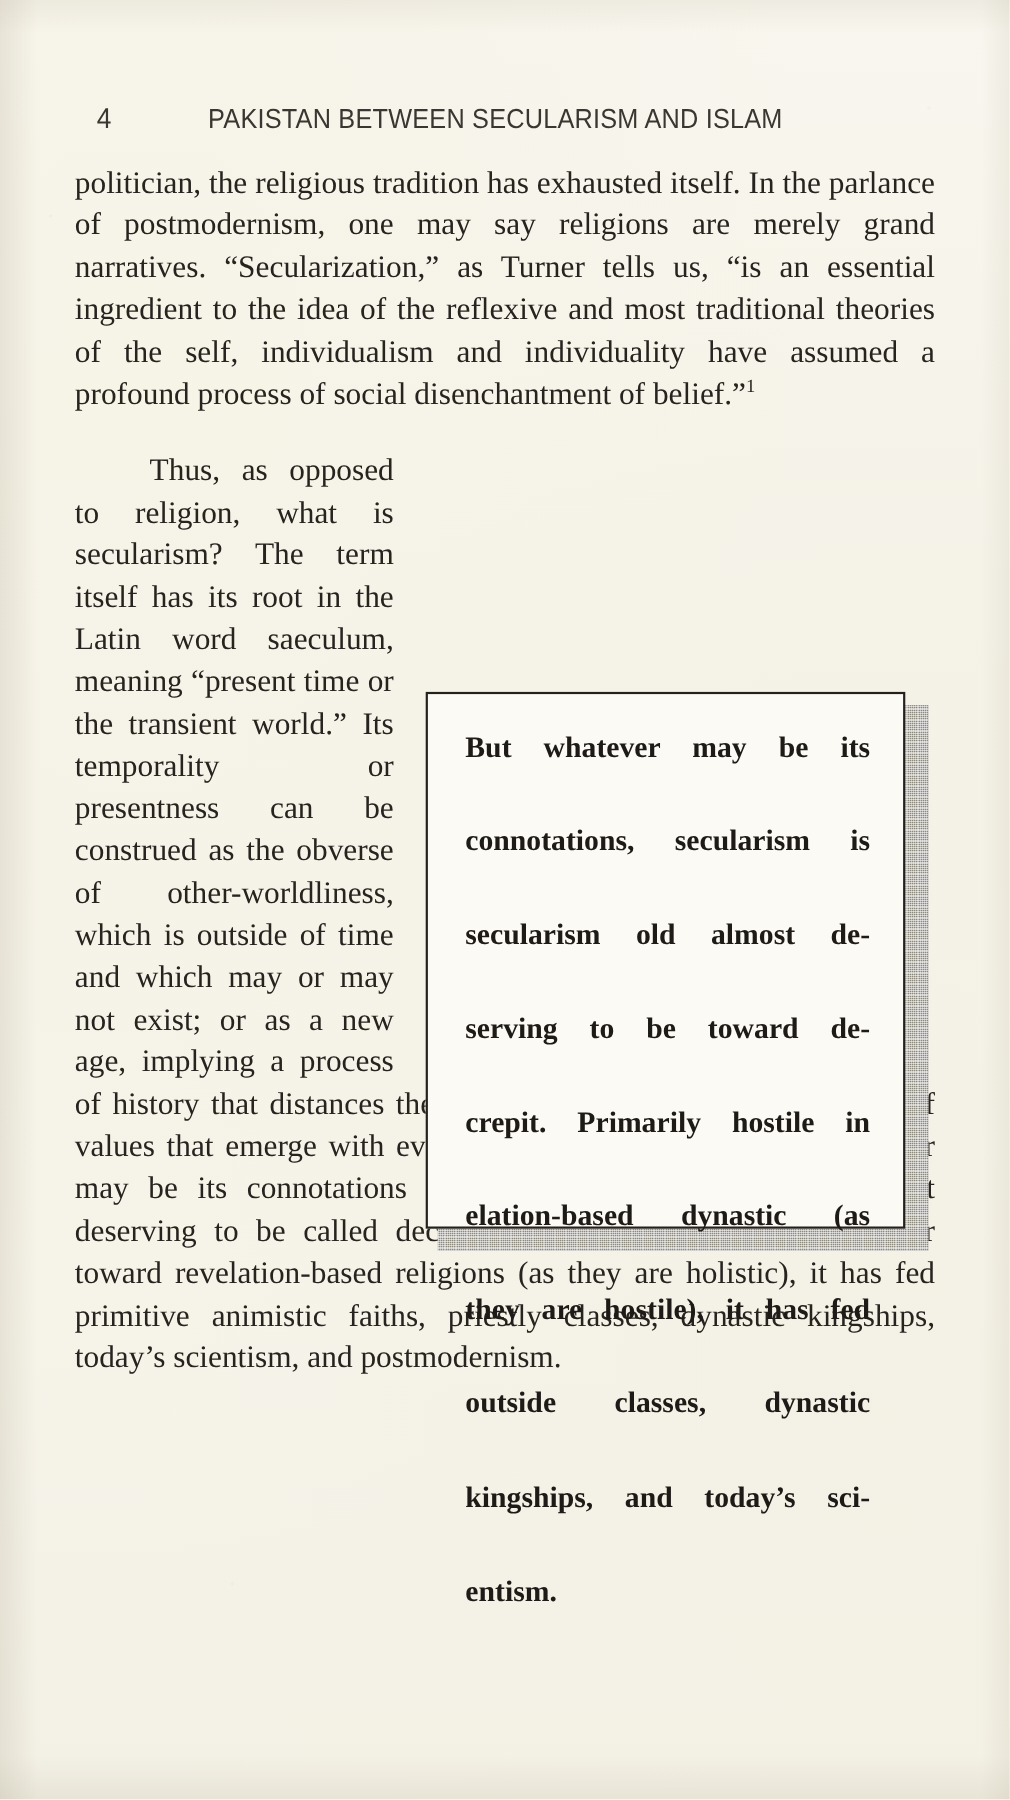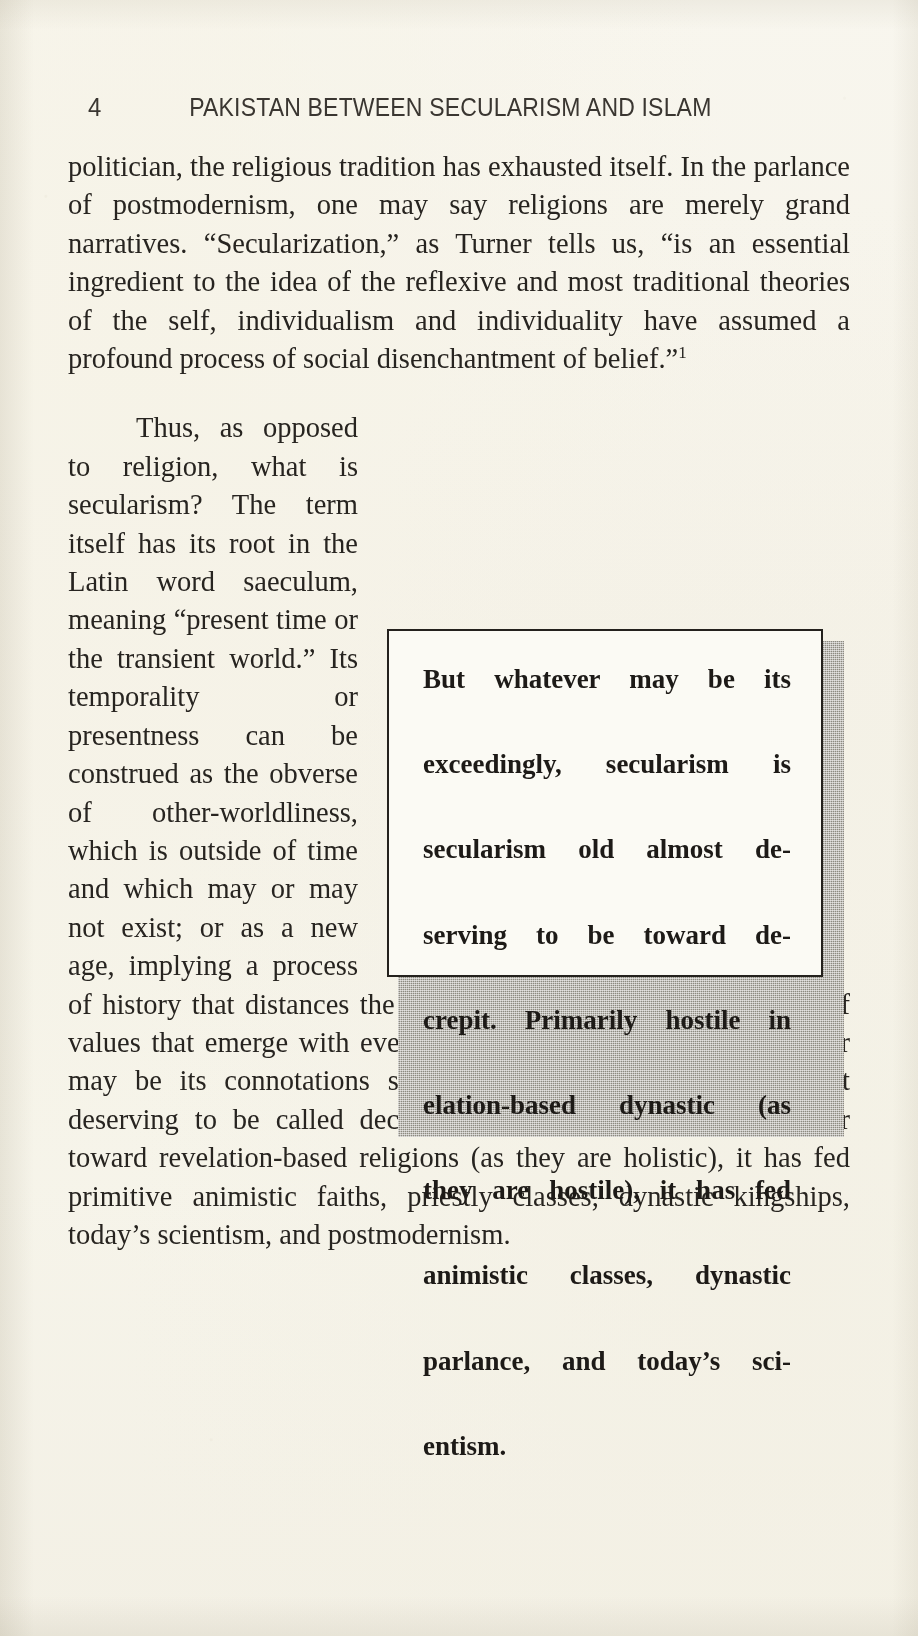--- a/index.html
+++ b/index.html
@@ -128,21 +128,21 @@
       repeating-linear-gradient(0deg,  rgba(255,255,255,0.55) 0px, rgba(255,255,255,0.55) 1px, rgba(0,0,0,0) 1px, rgba(0,0,0,0) 2px),
       repeating-linear-gradient(90deg, rgba(255,255,255,0.45) 0px, rgba(255,255,255,0.45) 1px, rgba(0,0,0,0) 1px, rgba(0,0,0,0) 2px);
     z-index: 1;
   }
 
   .quote-box {
     position: absolute;
     left: 387px;
     top: 629px;
     width: 436px;
-    height: 348px;
+    height: 488px;
     background: #fbfaf4;
     border: 2px solid #24211d;
     box-sizing: border-box;
     z-index: 2;
   }
 
   .quote-inner {
     position: absolute;
     left: 34px;
     top: 27px;
@@ -182,28 +182,28 @@
     <span class="folio">4</span>
     <span class="head-title">PAKISTAN BETWEEN SECULARISM AND ISLAM</span>
   </div>
 
   <div class="quote-shadow"></div>
 
   <div class="quote-box">
     <div class="quote-inner">
       <p class="quote-text">
         <span class="ln">But whatever may be its</span>
-        <span class="ln">exceedingly, secularism is</span>
+        <span class="ln">connotations, secularism is</span>
         <span class="ln">secularism old almost de-</span>
         <span class="ln">serving to be toward de-</span>
         <span class="ln">crepit. Primarily hostile in</span>
         <span class="ln">elation-based dynastic (as</span>
         <span class="ln">they are hostile), it has fed</span>
-        <span class="ln">animistic classes, dynastic</span>
-        <span class="ln">parlance, and today’s sci-</span>
+        <span class="ln">outside classes, dynastic</span>
+        <span class="ln">kingships, and today’s sci-</span>
         <span class="ln last">entism.</span>
       </p>
     </div>
   </div>
 
   <div class="content">
 
     <p class="body"><span>politician, the religious tradition has exhausted itself. In the parlance of postmodernism, one may say religions are merely grand narratives. “Secularization,” as Turner tells us, “is an essential ingredient to the idea of the reflexive and most traditional theories of the self, individualism and individuality have assumed a profound process of social disenchantment of belief.”</span><sup class="fn">1</sup></p>
 
     <div class="gap-para"></div>

